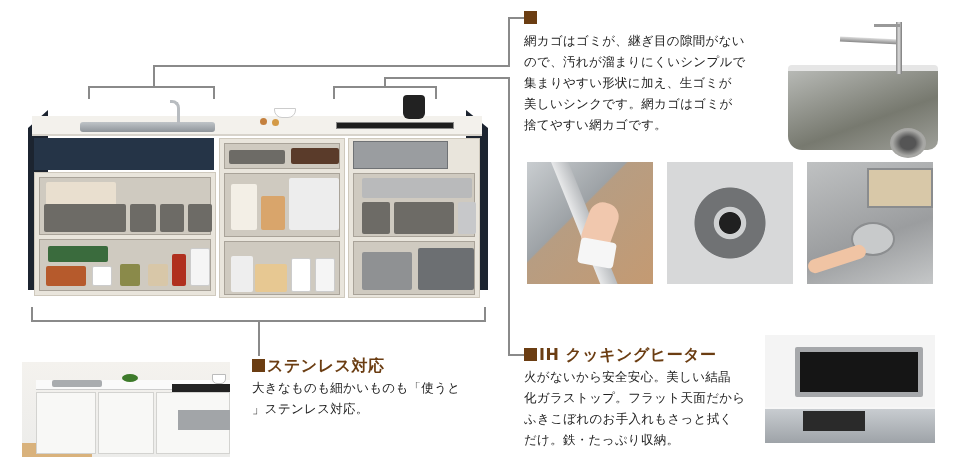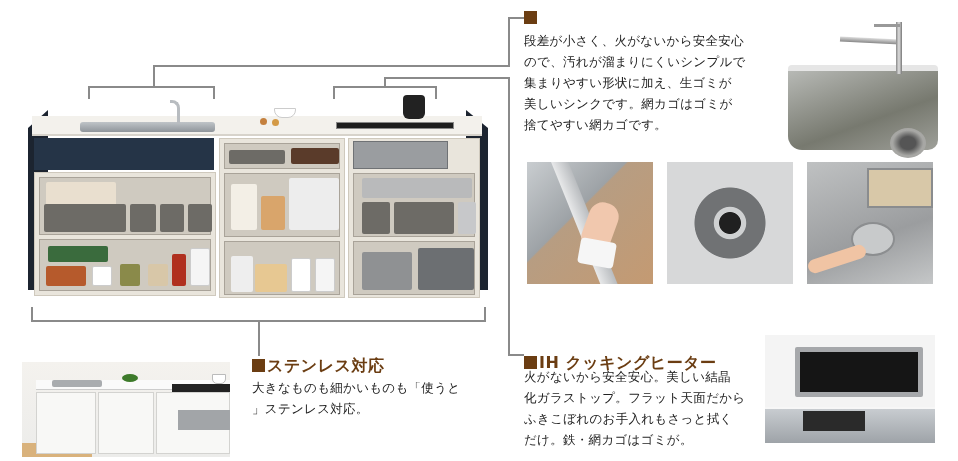--- a/index.html
+++ b/index.html
@@ -160,21 +160,21 @@
       <div class="item" style="left:8px; top:10px; width:50px; height:38px; background:#8f9193;"></div>
       <div class="item" style="left:64px; top:6px; width:56px; height:42px; background:#6c6f72;"></div>
     </div>
   </div>
 </div>
 
 <div class="title" style="left:524px; top:8px;">
   <span class="sq"></span>
 </div>
 <div class="body-text" style="left:524px; top:30px;">
-  <span>段差が小さく、火がないから安全安心</span>
+  <span>網カゴはゴミが、継ぎ目の隙間がない</span>
   <span>ので、汚れが溜まりにくいシンプルで</span>
   <span>集まりやすい形状に加え、生ゴミが</span>
   <span>美しいシンクです。網カゴはゴミが</span>
   <span>捨てやすい網カゴです。</span>
 </div>
 
 <div class="photo sink-photo">
   <div class="basin"></div>
   <div class="drain"></div>
   <div class="faucet-arm"></div>
@@ -208,28 +208,28 @@
 </div>
 
 <div class="title" style="left:252px; top:356px;">
   <span class="sq"></span><span>ステンレス対応</span>
 </div>
 <div class="body-text" style="left:252px; top:377px;">
   <span>大きなものも細かいものも「使うと</span>
   <span>」ステンレス対応。</span>
 </div>
 
-<div class="title" style="left:524px; top:345px;margin-top:8px;">
+<div class="title" style="left:524px; top:345px;">
   <span class="sq"></span><span>IH クッキングヒーター</span>
 </div>
 <div class="body-text" style="left:524px; top:366px;">
   <span>火がないから安全安心。美しい結晶</span>
   <span>化ガラストップ。フラット天面だから</span>
   <span>ふきこぼれのお手入れもさっと拭く</span>
-  <span>だけ。鉄・網カゴはゴミが。</span>
+  <span>だけ。鉄・たっぷり収納。</span>
 </div>
 
 <div class="photo ih-photo">
   <div class="counter"></div>
   <div class="top"></div>
   <div class="front"></div>
   <div class="grill"></div>
 </div>
 
 </body></html>

